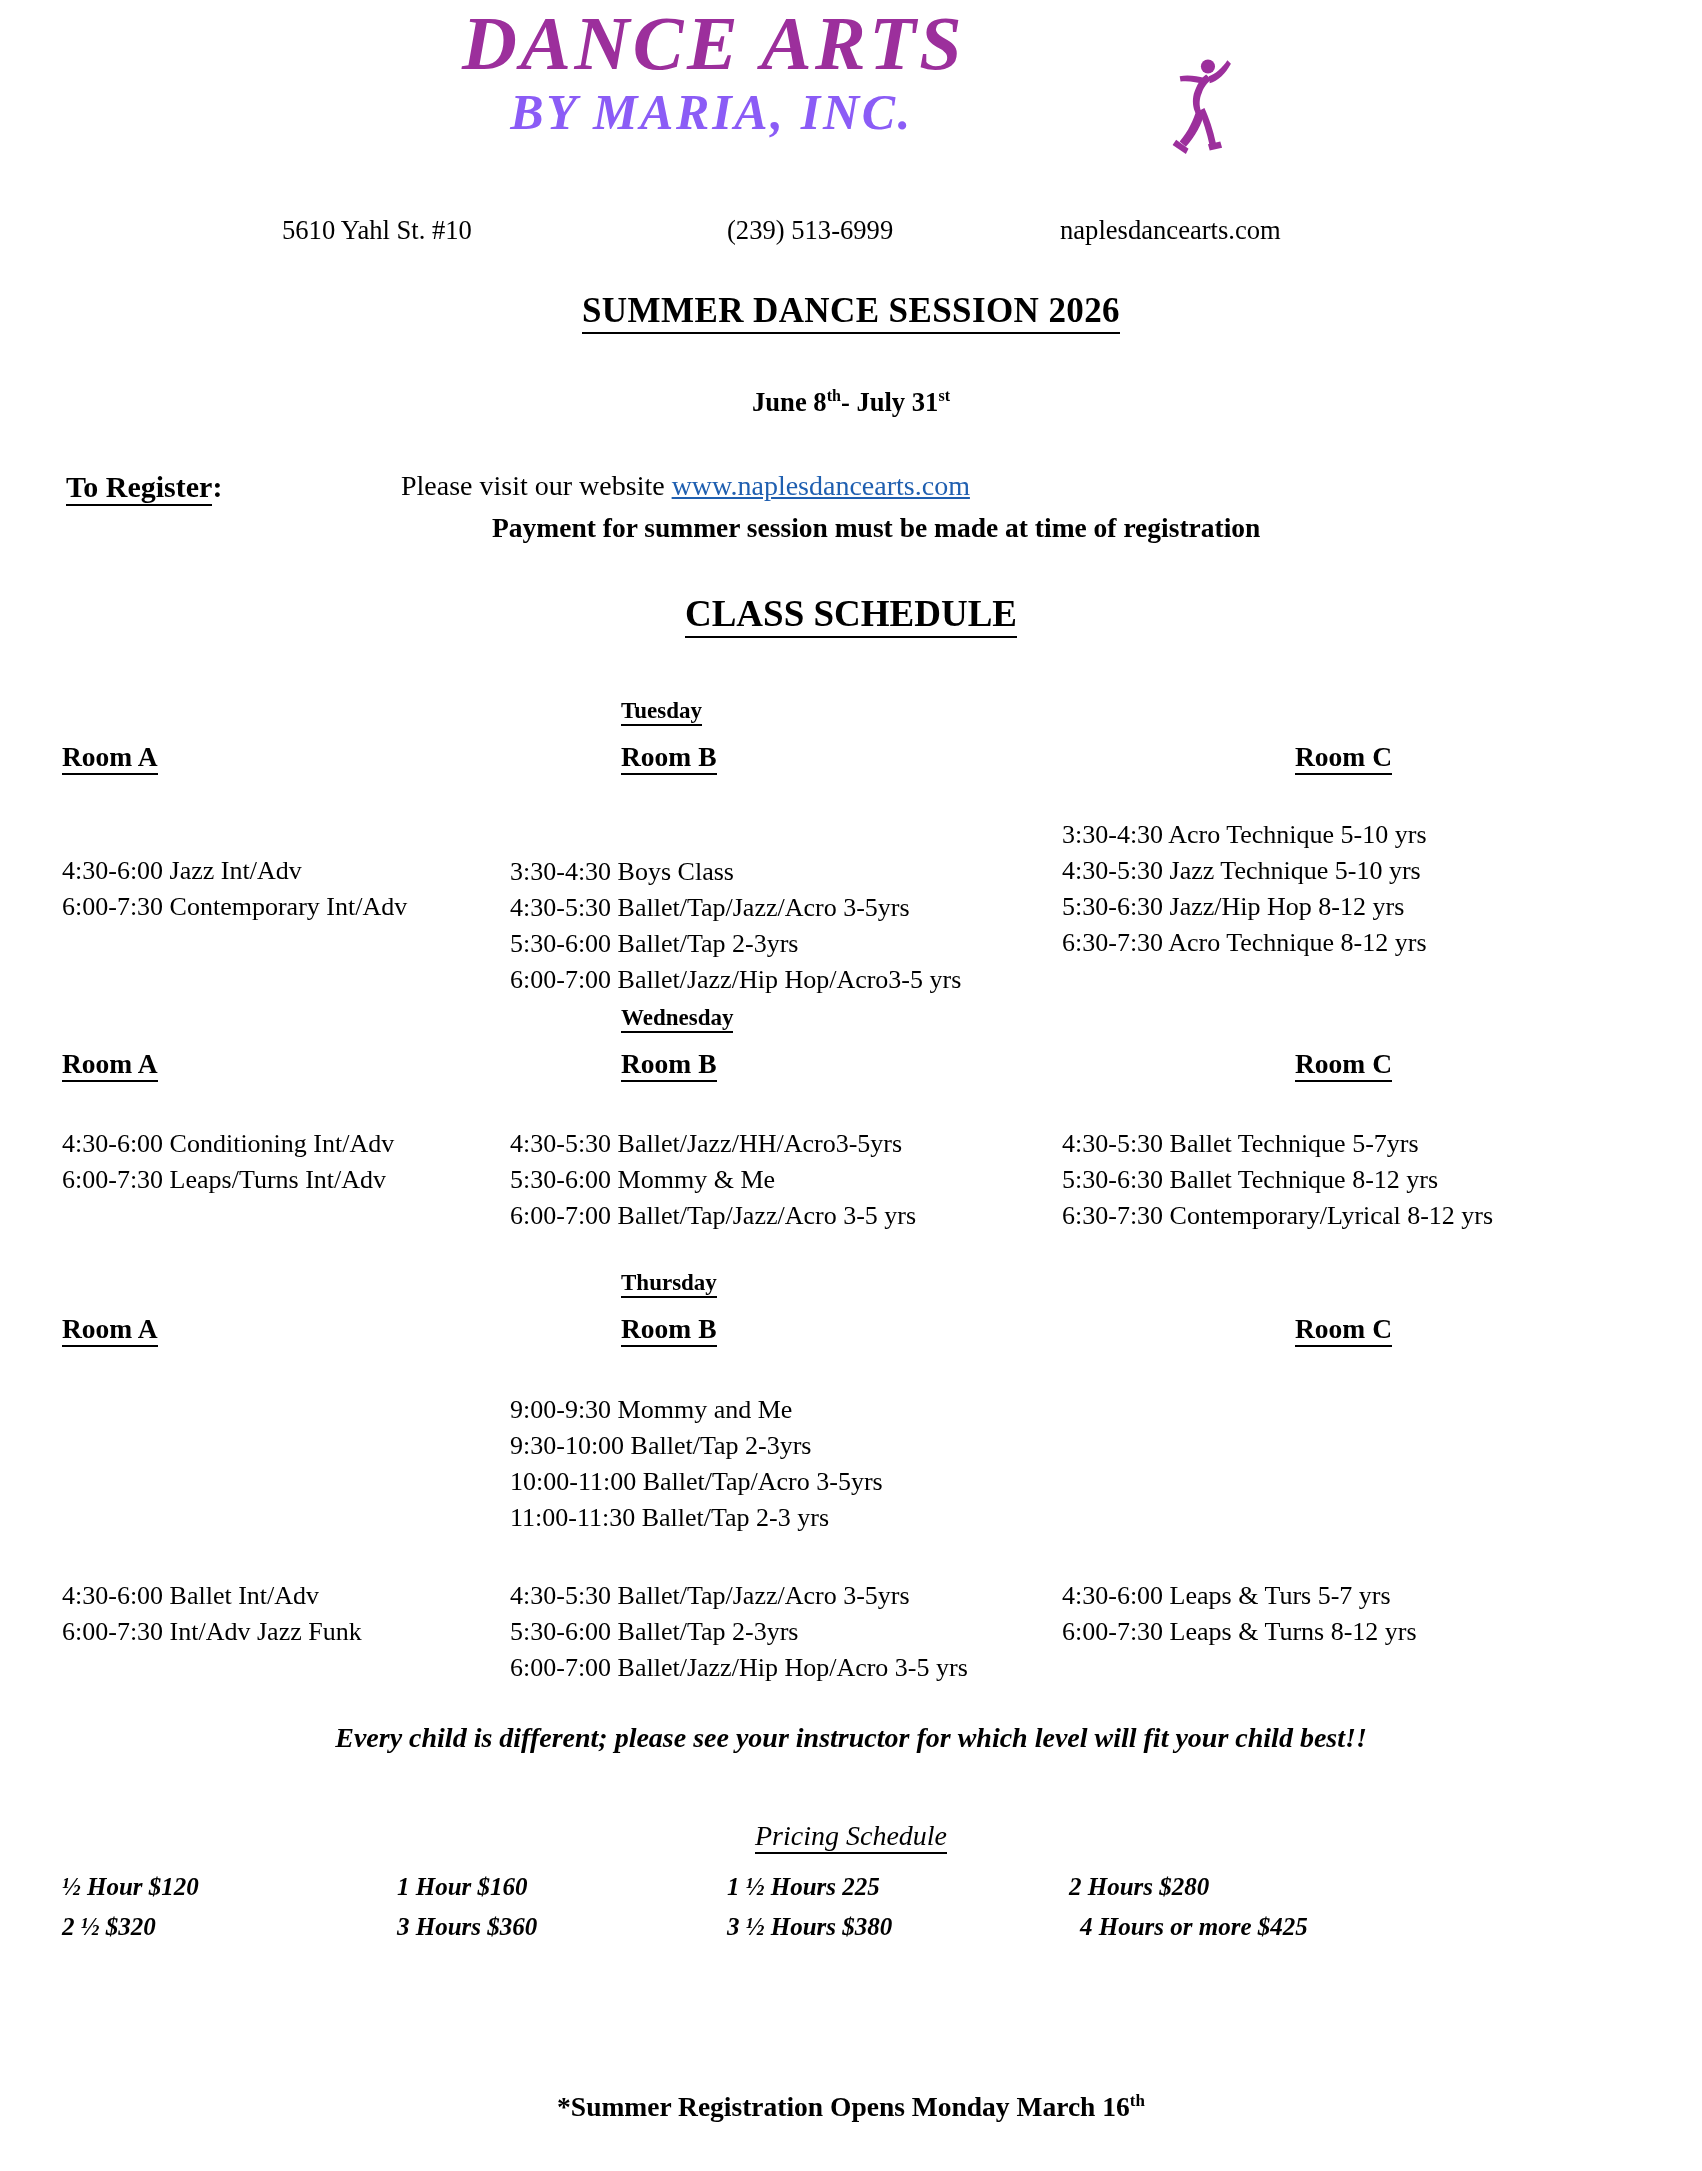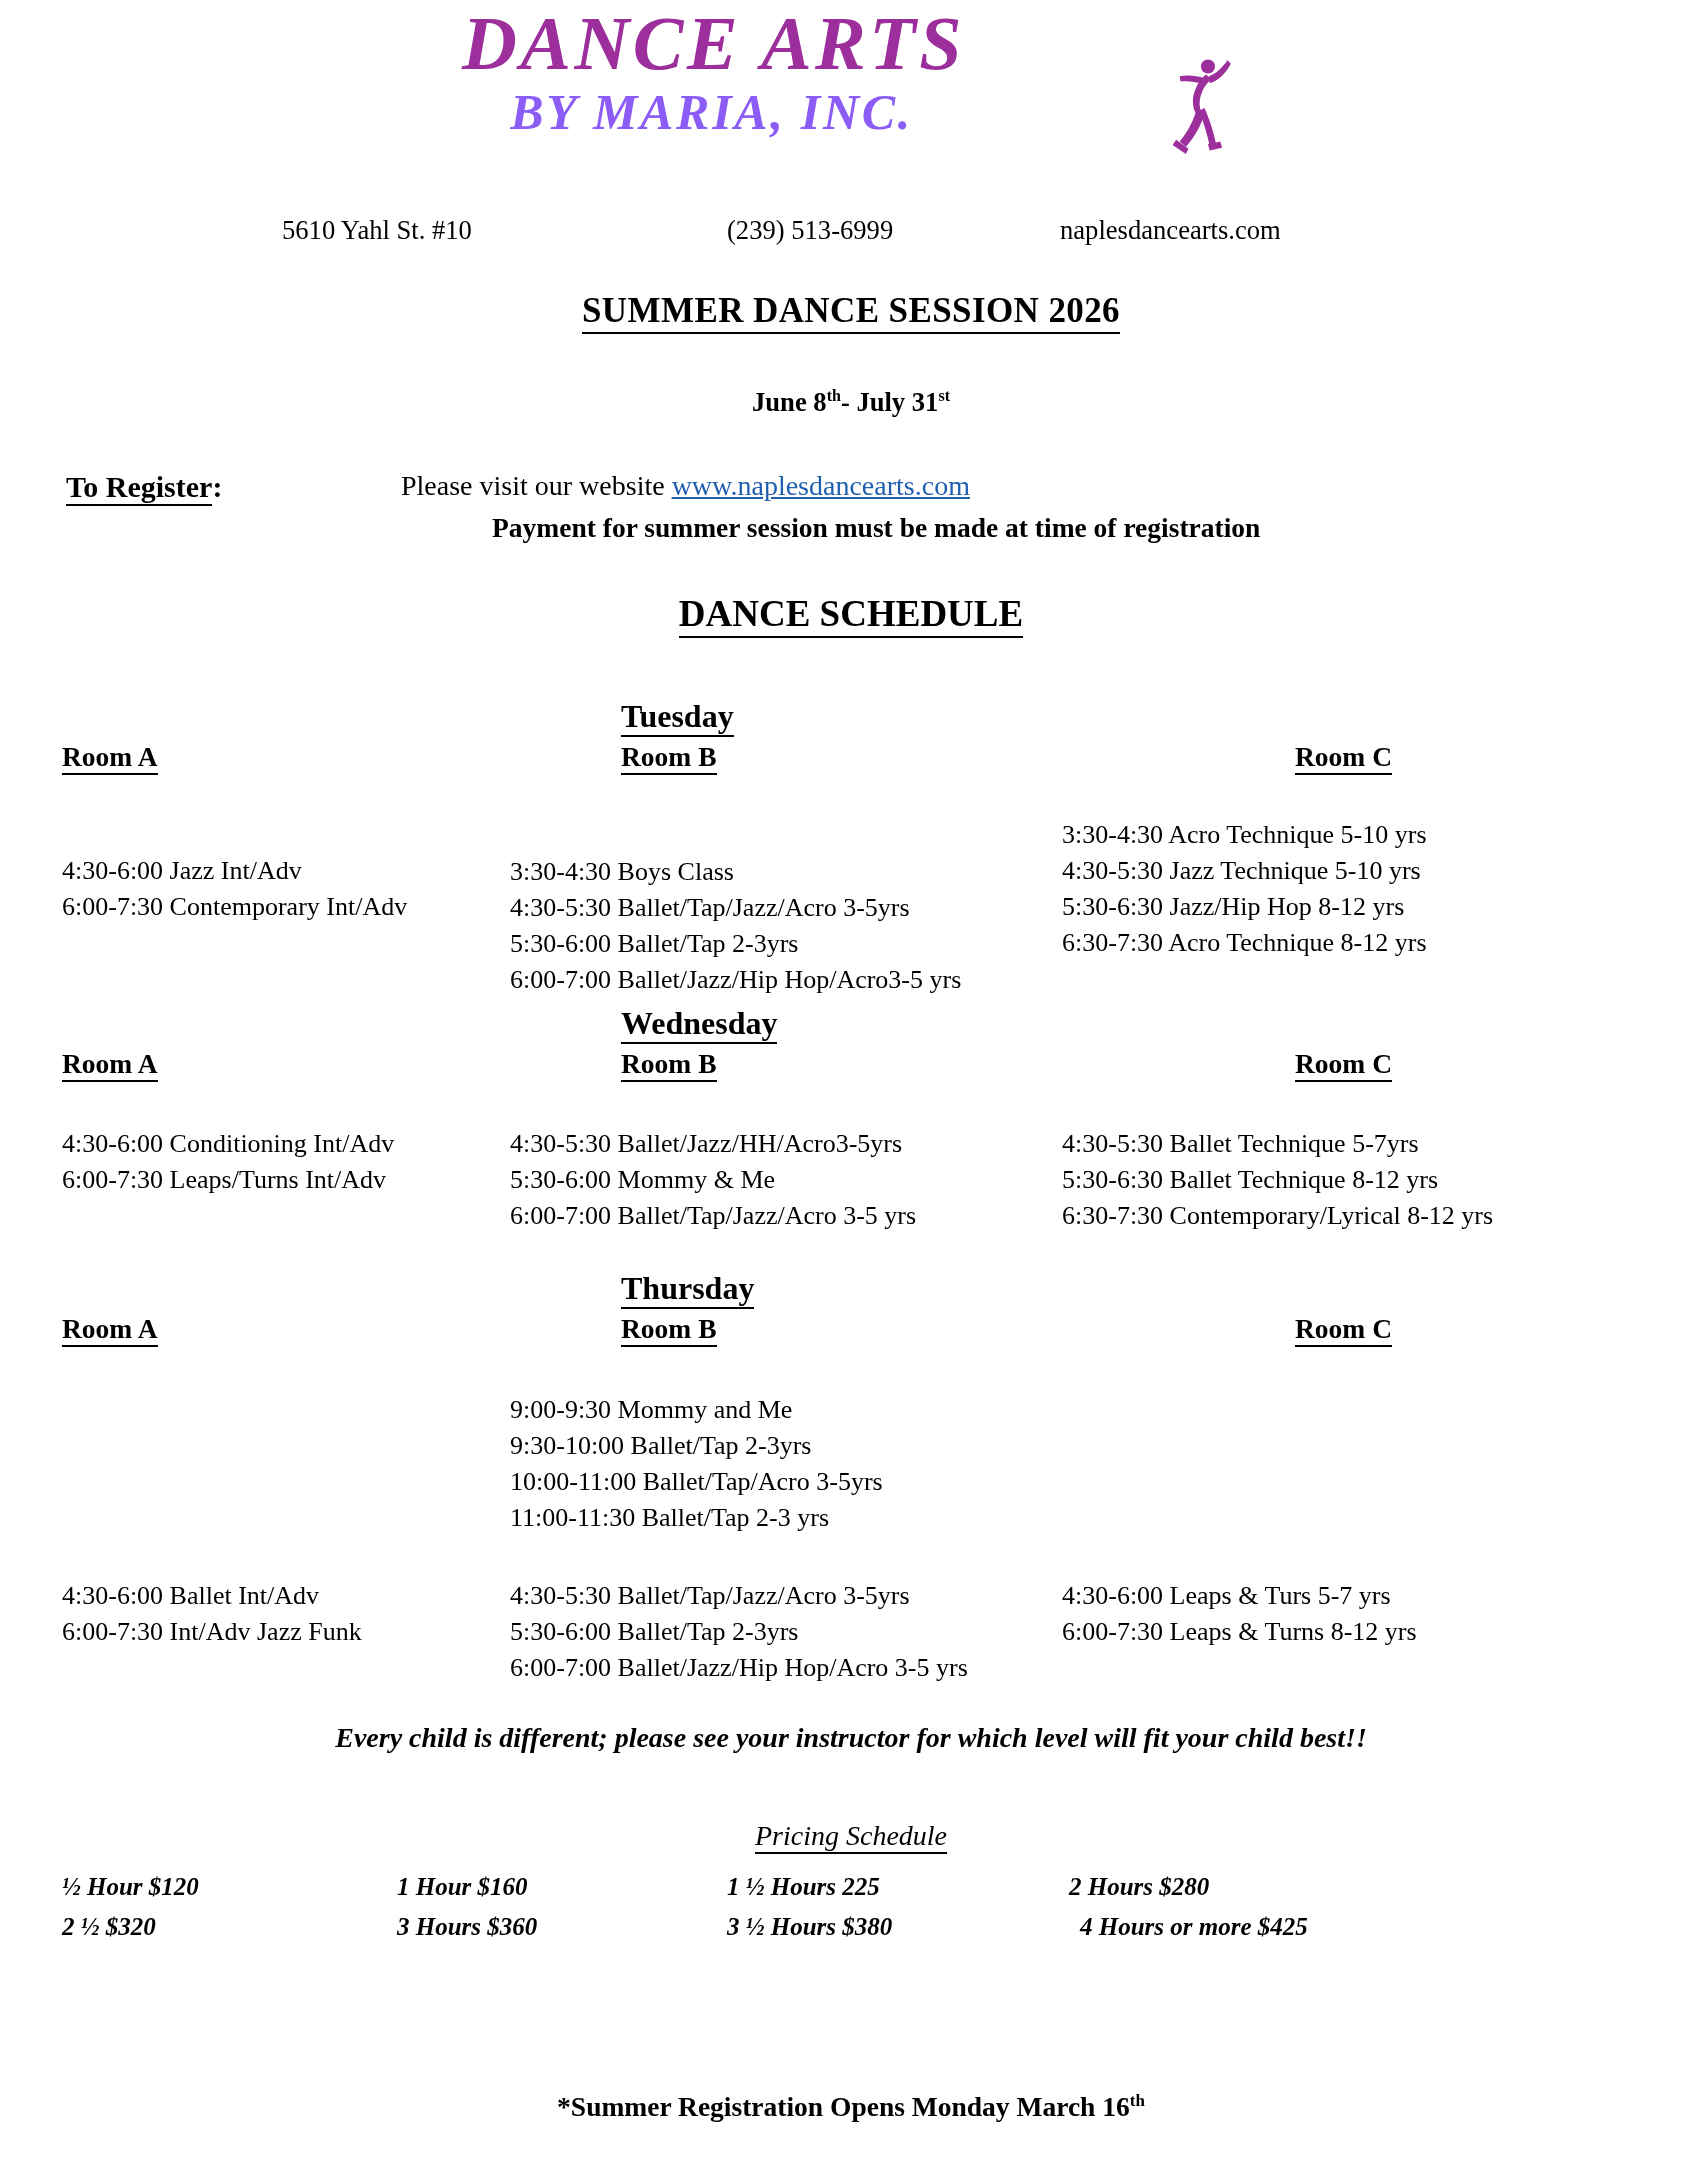--- a/index.html
+++ b/index.html
@@ -128,21 +128,21 @@
     width: 1702px;
     text-align: center;
     font-size: 37px;
     font-weight: 700;
   }
   .class-schedule-head .u { border-bottom: 2.7px solid #000; padding-bottom: 1.8px; }
 
   
   .day-name {
     position: absolute;
-    font-size: 32px;
+    font-size: 23px;
     font-weight: 700;
     left: 621px;
   }
   .day-name .u { border-bottom: 2.7px solid #000; padding-bottom: 0.9px; }
 
   .room-head {
     position: absolute;
     font-size: 27.5px;
     font-weight: 700;
   }
@@ -246,21 +246,21 @@
 
   <div class="register-label">
     <span class="u">To Register</span><span>:</span>
   </div>
   <div class="register-line1">
     <span>Please visit our website </span><a class="register-link" href="#">www.naplesdancearts.com</a>
   </div>
   <div class="register-line2">Payment for summer session must be made at time of registration</div>
 
   <div class="class-schedule-head">
-    <span class="u">DANCE SCHEDULE</span>
+    <span class="u">CLASS SCHEDULE</span>
   </div>
 
   <div class="day-name" style="top:698px;">
     <span class="u">Tuesday</span>
   </div>
   <div class="room-head col-a" style="top:741px;">
     <span class="u">Room A</span>
   </div>
   <div class="room-head col-b" style="top:741px;">
     <span class="u">Room B</span>

